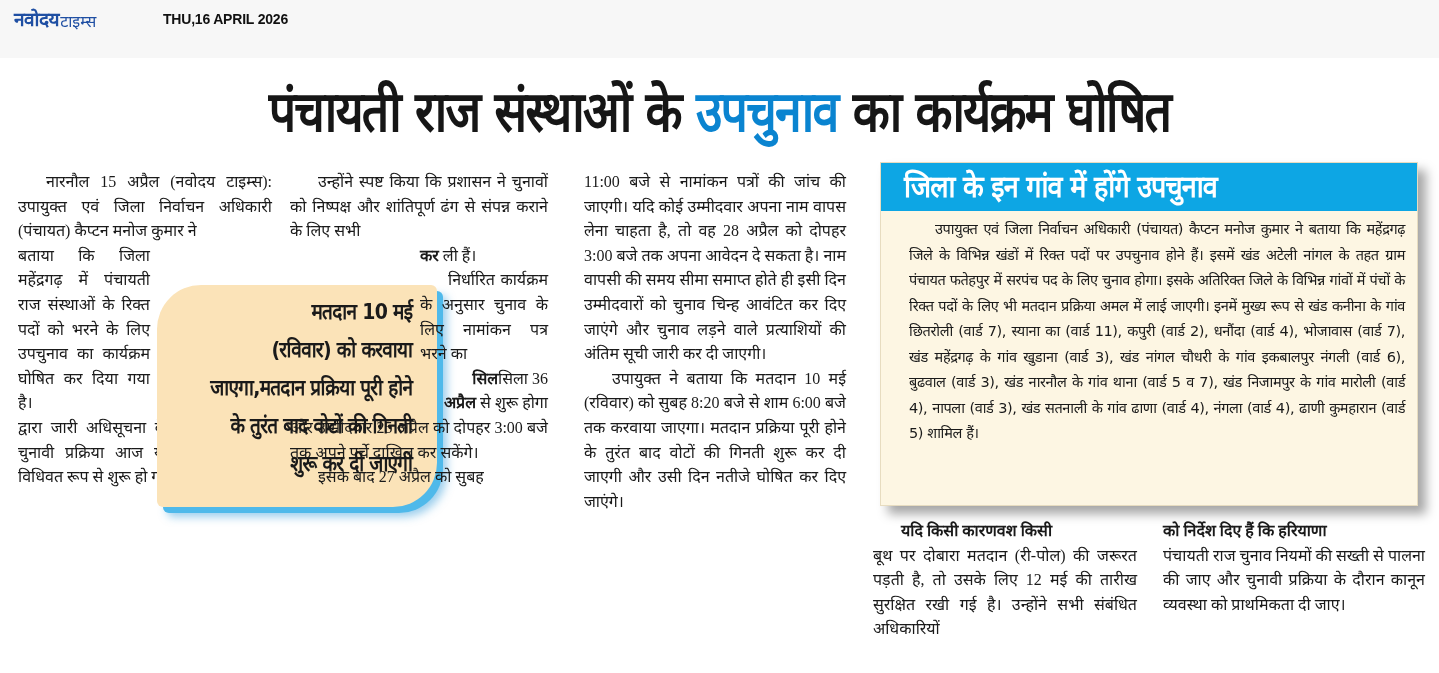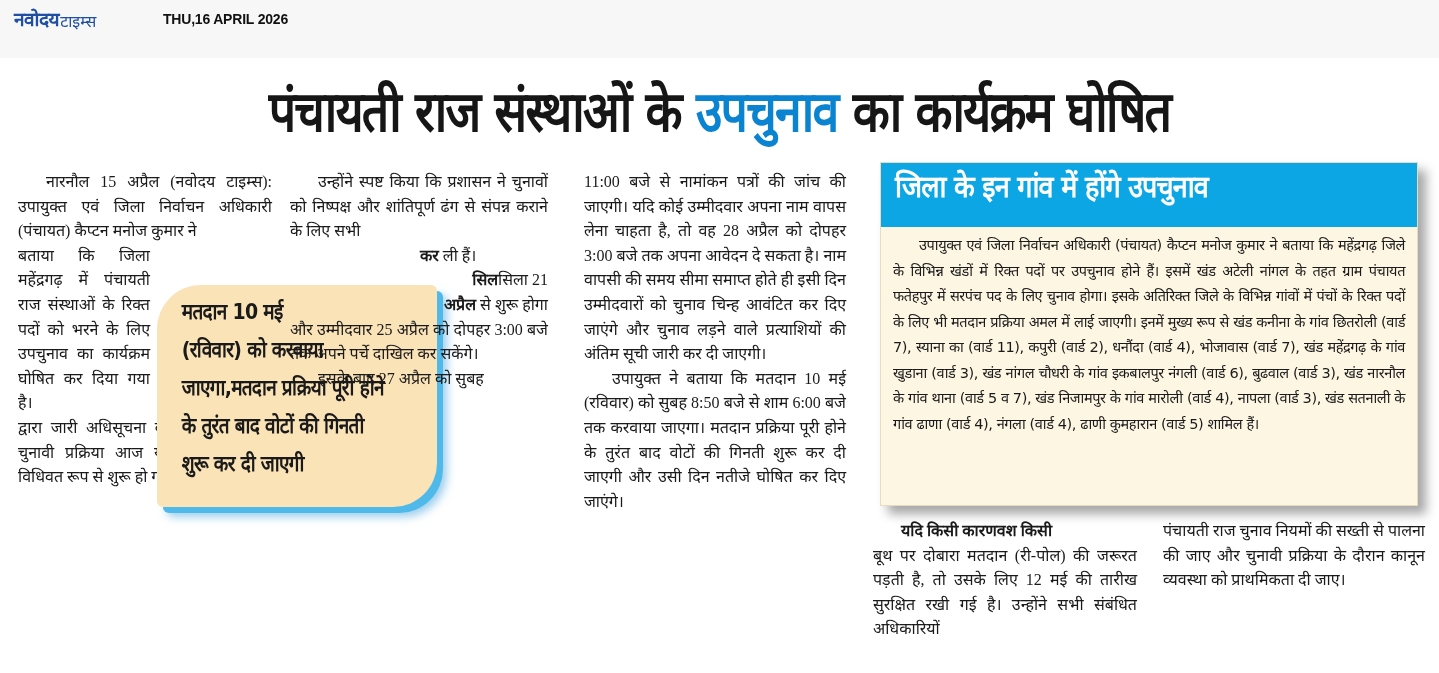--- a/index.html
+++ b/index.html
@@ -22,27 +22,27 @@
     .right { text-align: right; }
 
     .col1 { left: 18px; top: 170px; width: 254px; }
     .col1 .narrow { width: 132px; }
     .col2 { left: 290px; top: 170px; width: 258px; }
     .col2 .narrow { margin-left: 130px; width: 128px; }
     .col3 { left: 584px; top: 170px; width: 262px; }
     .col4 { left: 873px; top: 519px; width: 264px; }
     .col5 { left: 1163px; top: 519px; width: 262px; }
 
-    .pullquote { position: absolute; left: 157px; top: 285px; width: 280px; height: 222px; background: #fbe3b8; border-radius: 44px 6px 44px 6px; box-shadow: 6px 6px 0 #4fb9ea, 10px 10px 8px rgba(60,160,220,0.5); padding: 8px 6px; text-align: left; font-family: "DejaVu Sans", sans-serif; font-weight: bold; font-size: 22px; line-height: 38px; color: #1a1a1a; letter-spacing: -0.8px; }
+    .pullquote { position: absolute; left: 157px; top: 285px; width: 280px; height: 222px; background: #fbe3b8; border-radius: 44px 6px 44px 6px; box-shadow: 6px 6px 0 #4fb9ea, 10px 10px 8px rgba(60,160,220,0.5); padding: 8px 6px; text-align: right; font-family: "DejaVu Sans", sans-serif; font-weight: bold; font-size: 22px; line-height: 38px; color: #1a1a1a; letter-spacing: -0.8px; }
     .pullquote span { display: block; white-space: nowrap; transform: scaleX(0.86); }
 
     .sidebox { position: absolute; left: 880px; top: 162px; width: 538px; height: 344px; background: #fdf6e3; border: 1px solid #e7dcc0; box-shadow: 8px 8px 10px rgba(0,0,0,0.35); }
-    .sidebox-title { margin: 0; height: 64px; background: #0da6e4; color: #ffffff; font-family: "DejaVu Sans", sans-serif; font-weight: bold; font-size: 30px; line-height: 48px; padding-left: 14px; letter-spacing: -1px; white-space: nowrap; }
+    .sidebox-title { margin: 0; height: 48px; background: #0da6e4; color: #ffffff; font-family: "DejaVu Sans", sans-serif; font-weight: bold; font-size: 30px; line-height: 48px; padding-left: 23px; letter-spacing: -1px; white-space: nowrap; }
     .sidebox-title span { display: inline-block; transform: scaleX(0.9); transform-origin: left; }
-    .sidebox-body { padding: 6px 12px 0 12px; font-family: "DejaVu Sans", sans-serif; font-size: 14.5px; line-height: 25.5px; color: #1a1a1a; text-align: justify; letter-spacing: -0.4px; }
+    .sidebox-body { padding: 6px 12px 0 28px; font-family: "DejaVu Sans", sans-serif; font-size: 14.5px; line-height: 25.5px; color: #1a1a1a; text-align: justify; letter-spacing: -0.4px; }
     .sidebox-body p { text-indent: 26px; }
   </style>
 </head>
 <body>
 
 <div class="topbar">
   <div class="logo">
     <span class="logo-main">नवोदय</span>
     <span class="logo-sub">टाइम्स</span>
   </div>
@@ -63,38 +63,40 @@
   <span>मतदान 10 मई</span>
   <span>(रविवार) को करवाया</span>
   <span>जाएगा,मतदान प्रक्रिया पूरी होने</span>
   <span>के तुरंत बाद वोटों की गिनती</span>
   <span>शुरू कर दी जाएगी</span>
 </div>
 
 <div class="col col2">
   <p class="indent">उन्होंने स्पष्ट किया कि प्रशासन ने चुनावों को निष्पक्ष और शांतिपूर्ण ढंग से संपन्न कराने के लिए सभी</p>
   <p class="narrow"><span class="bold">कर</span><span> ली हैं।</span></p>
-  <p class="right"><span class="bold">सिल</span><span>सिला 21</span></p>
+  <p class="narrow indent">निर्धारित कार्यक्रम के अनुसार चुनाव के लिए नामांकन पत्र भरने का</p>
+  <p class="right"><span class="bold">सिल</span><span>सिला 36</span></p>
   <p class="right"><span class="bold">अप्रैल</span><span> से शुरू होगा</span></p>
   <p>और उम्मीदवार 25 अप्रैल को दोपहर 3:00 बजे तक अपने पर्चे दाखिल कर सकेंगे।</p>
   <p class="indent">इसके बाद 27 अप्रैल को सुबह</p>
 </div>
 
 <div class="col col3">
   <p>11:00 बजे से नामांकन पत्रों की जांच की जाएगी। यदि कोई उम्मीदवार अपना नाम वापस लेना चाहता है, तो वह 28 अप्रैल को दोपहर 3:00 बजे तक अपना आवेदन दे सकता है। नाम वापसी की समय सीमा समाप्त होते ही इसी दिन उम्मीदवारों को चुनाव चिन्ह आवंटित कर दिए जाएंगे और चुनाव लड़ने वाले प्रत्याशियों की अंतिम सूची जारी कर दी जाएगी।</p>
-  <p class="indent">उपायुक्त ने बताया कि मतदान 10 मई (रविवार) को सुबह 8:50 बजे से शाम 6:00 बजे तक करवाया जाएगा। मतदान प्रक्रिया पूरी होने के तुरंत बाद वोटों की गिनती शुरू कर दी जाएगी और उसी दिन नतीजे घोषित कर दिए जाएंगे।</p>
+  <p class="indent">उपायुक्त ने बताया कि मतदान 10 मई (रविवार) को सुबह 8:20 बजे से शाम 6:00 बजे तक करवाया जाएगा। मतदान प्रक्रिया पूरी होने के तुरंत बाद वोटों की गिनती शुरू कर दी जाएगी और उसी दिन नतीजे घोषित कर दिए जाएंगे।</p>
 </div>
 
 <div class="sidebox">
   <h2 class="sidebox-title"><span>जिला के इन गांव में होंगे उपचुनाव</span></h2>
   <div class="sidebox-body">
     <p>उपायुक्त एवं जिला निर्वाचन अधिकारी (पंचायत) कैप्टन मनोज कुमार ने बताया कि महेंद्रगढ़ जिले के विभिन्न खंडों में रिक्त पदों पर उपचुनाव होने हैं। इसमें खंड अटेली नांगल के तहत ग्राम पंचायत फतेहपुर में सरपंच पद के लिए चुनाव होगा। इसके अतिरिक्त जिले के विभिन्न गांवों में पंचों के रिक्त पदों के लिए भी मतदान प्रक्रिया अमल में लाई जाएगी। इनमें मुख्य रूप से खंड कनीना के गांव छितरोली (वार्ड 7), स्याना का (वार्ड 11), कपुरी (वार्ड 2), धनौंदा (वार्ड 4), भोजावास (वार्ड 7), खंड महेंद्रगढ़ के गांव खुडाना (वार्ड 3), खंड नांगल चौधरी के गांव इकबालपुर नंगली (वार्ड 6), बुढवाल (वार्ड 3), खंड नारनौल के गांव थाना (वार्ड 5 व 7), खंड निजामपुर के गांव मारोली (वार्ड 4), नापला (वार्ड 3), खंड सतनाली के गांव ढाणा (वार्ड 4), नंगला (वार्ड 4), ढाणी कुमहारान (वार्ड 5) शामिल हैं।</p>
   </div>
 </div>
 
 <div class="col col4">
   <p class="indent bold">यदि किसी कारणवश किसी</p>
   <p>बूथ पर दोबारा मतदान (री-पोल) की जरूरत पड़ती है, तो उसके लिए 12 मई की तारीख सुरक्षित रखी गई है। उन्होंने सभी संबंधित अधिकारियों</p>
 </div>
 
 <div class="col col5">
+  <p class="bold">को निर्देश दिए हैं कि हरियाणा</p>
   <p>पंचायती राज चुनाव नियमों की सख्ती से पालना की जाए और चुनावी प्रक्रिया के दौरान कानून व्यवस्था को प्राथमिकता दी जाए।</p>
 </div>
 
 </body></html>

